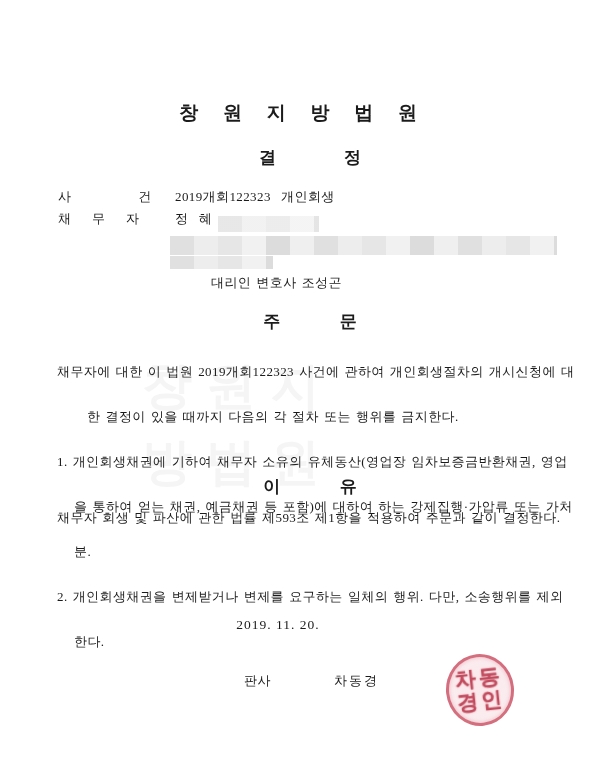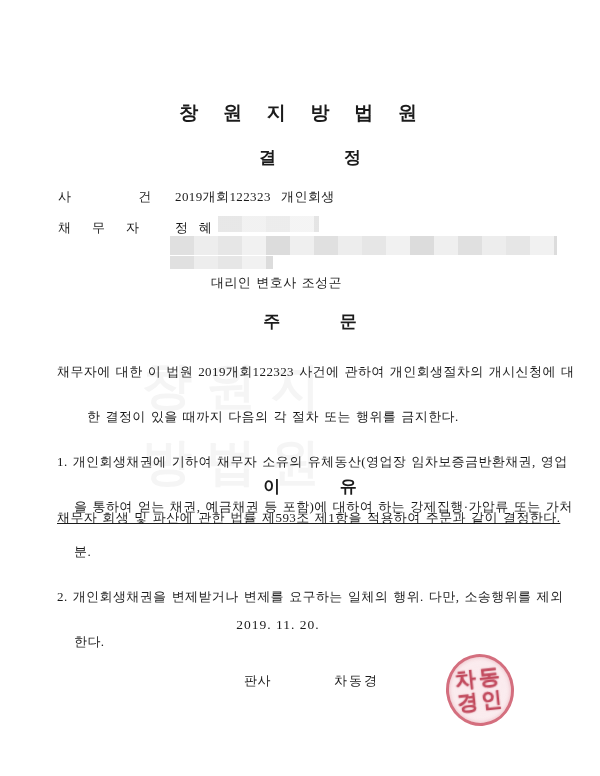--- a/index.html
+++ b/index.html
@@ -35,21 +35,21 @@
   }
   .h-decision { top:146px; }
   .h-order    { top:310px; }
   .h-reason   { top:475px;font-family:Liberation Serif, serif; }
 
   .body-text { font-size:13px; letter-spacing:0.4px; word-spacing:1.5px; }
 
   .field-label { position:absolute; left:58px; white-space:pre; }
   .field-value { position:absolute; left:175px; white-space:pre; }
   .row-case   { top:188px; }
-  .row-debtor { top:219px; }
+  .row-debtor { top:210px; }
   .attorney   { position:absolute; left:175px; top:274px;padding-left:36px; }
 
   .redaction {
     position:absolute;
     background:
       repeating-linear-gradient(90deg,
         #e0e0e0 0px 24px,
         #ededed 24px 48px,
         #e6e6e6 48px 72px,
         #f1f1f1 72px 96px,
@@ -61,21 +61,21 @@
   .redact-3 { left:170px; top:256px; width:103px; height:13px; }
 
   .order-block {
     position:absolute; left:57px; top:337px; width:500px;
     line-height:21px;
   }
   .order-line { white-space:pre;margin-top:24px; }
   .indent-wrap { padding-left:30px; }
   .indent-item { padding-left:17px; }
 
-  .reason-text { position:absolute; left:57px; top:509px; white-space:pre;text-decoration:underline; }
+  .reason-text { position:absolute; left:57px; top:509px; white-space:pre; }
 
   .decision-date {
     position:absolute; top:617px; left:0; width:556px;
     text-align:center; font-size:13.5px; letter-spacing:1px;
   }
 
   .judge-row { position:absolute; top:672px; left:4px; width:600px; height:20px; }
   .judge-label { position:absolute; left:240px; }
   .judge-name  { position:absolute; left:330px; letter-spacing:2px; }
 

